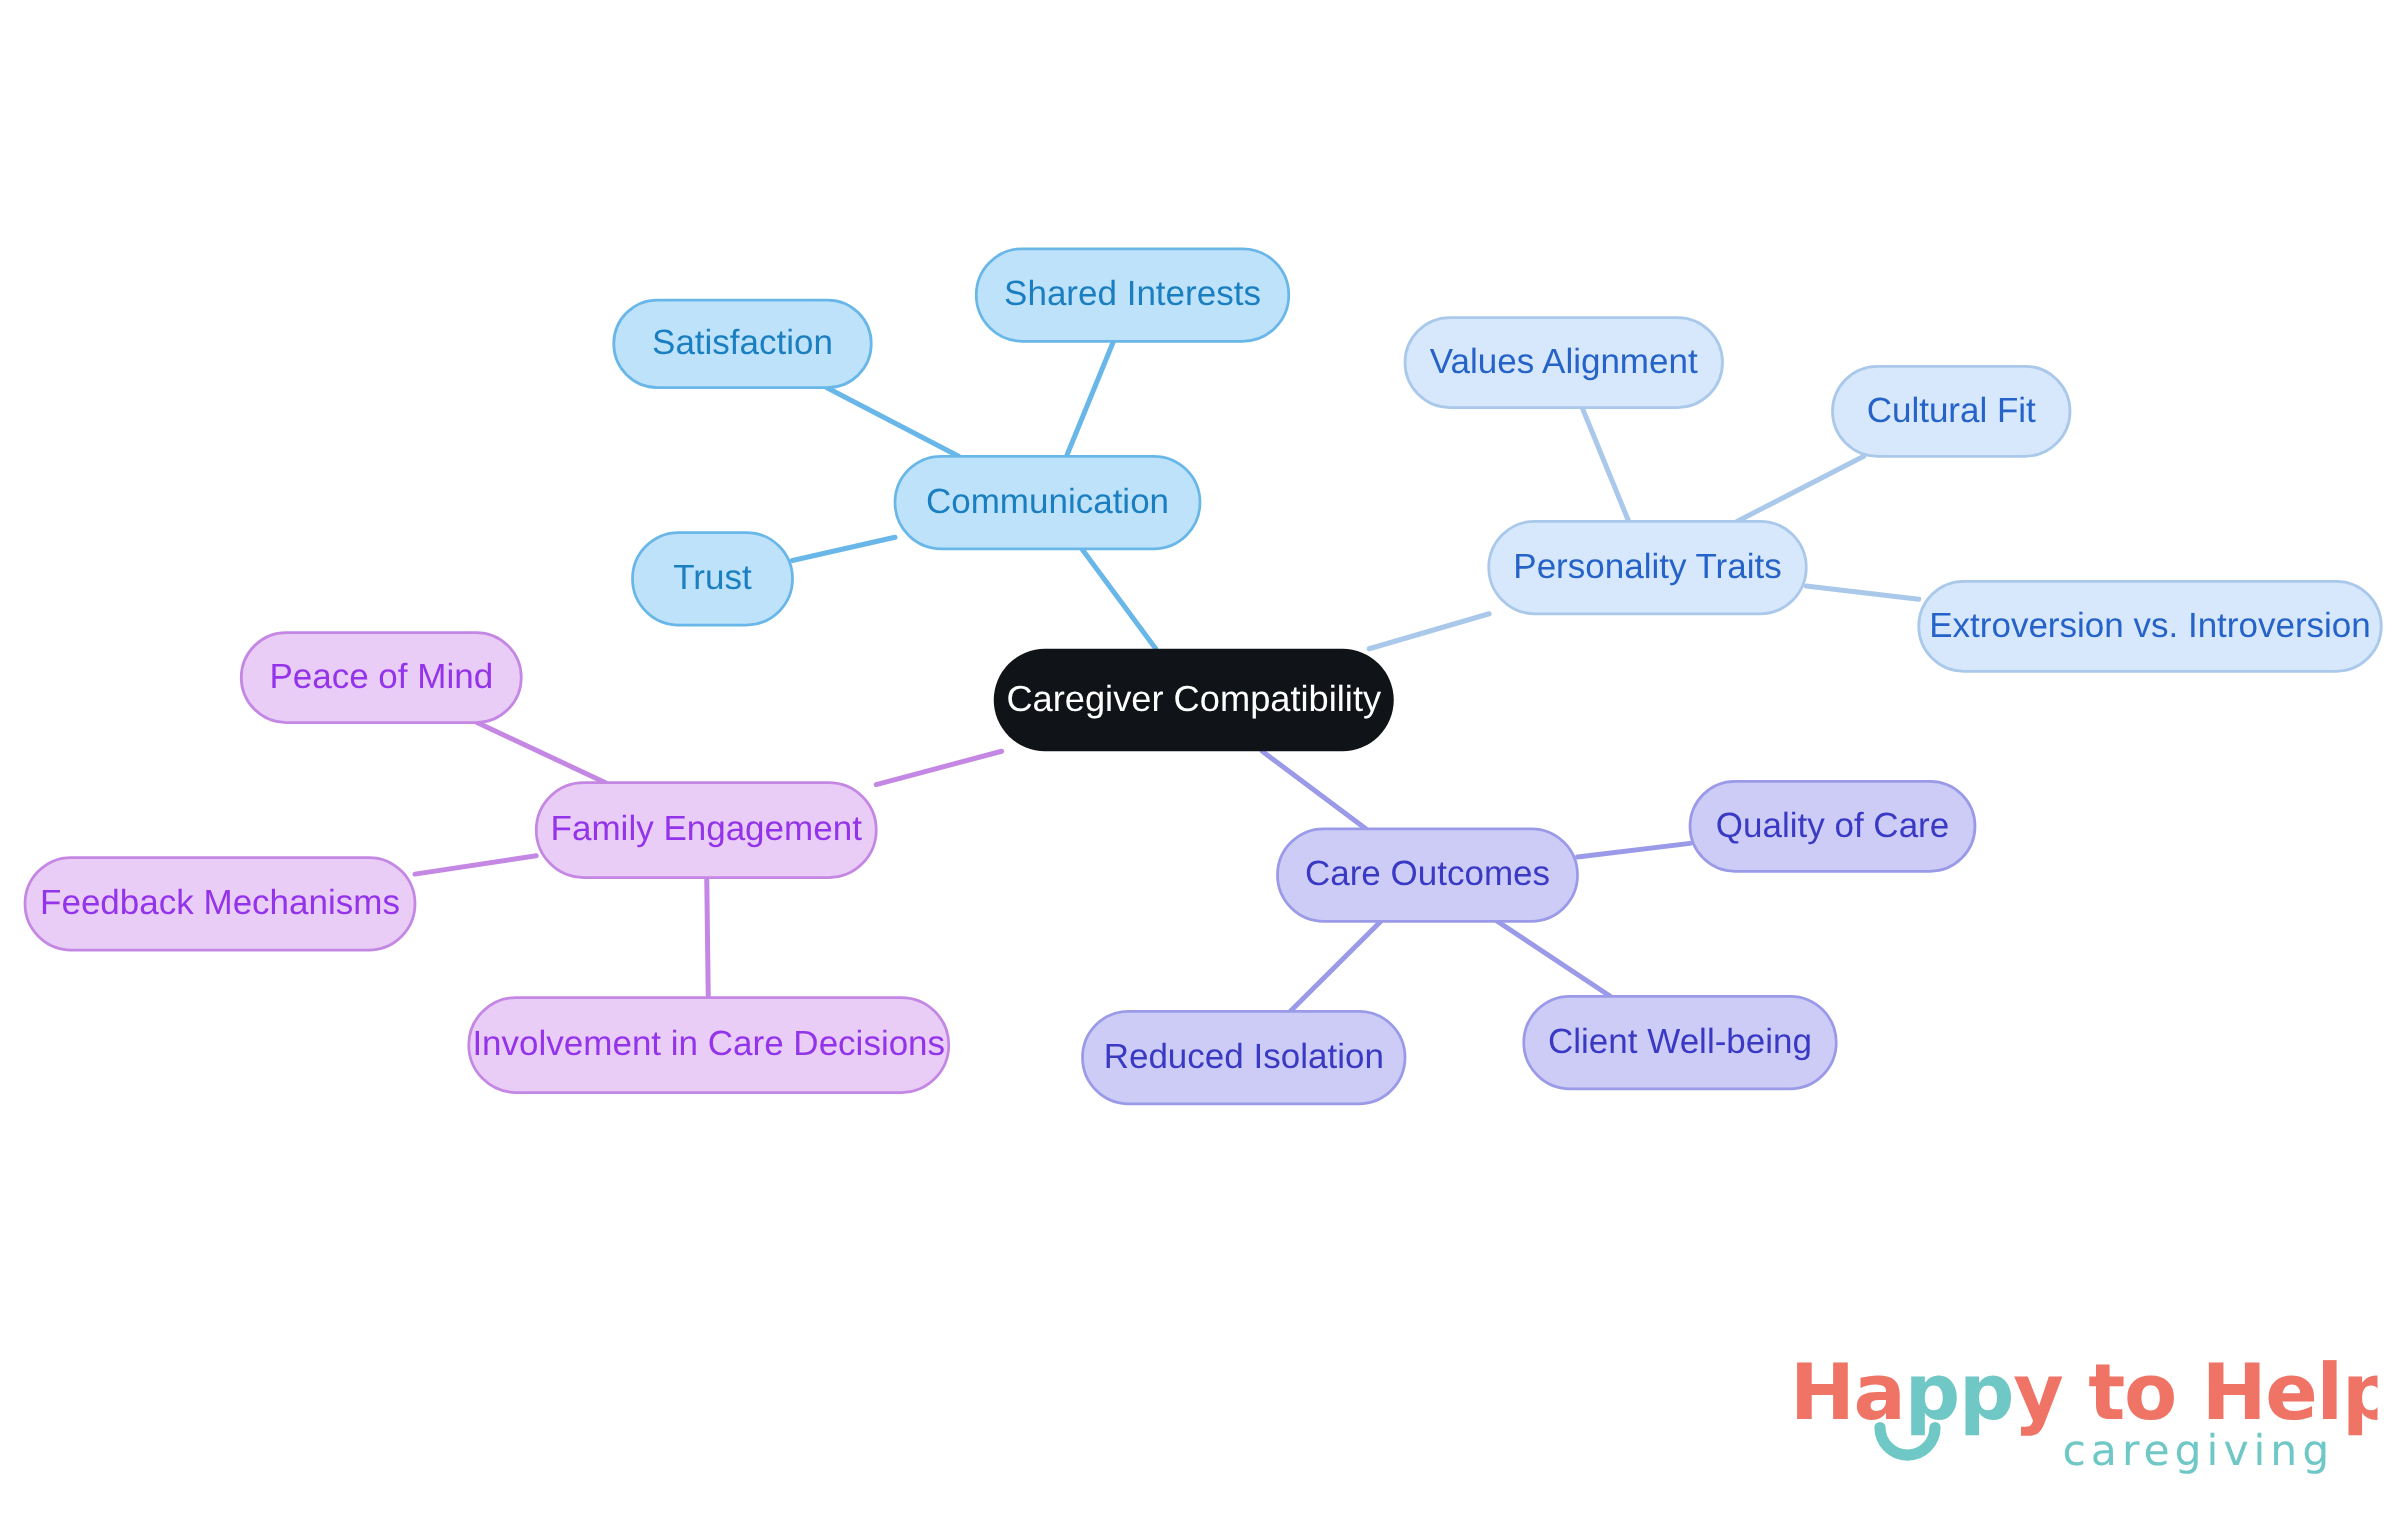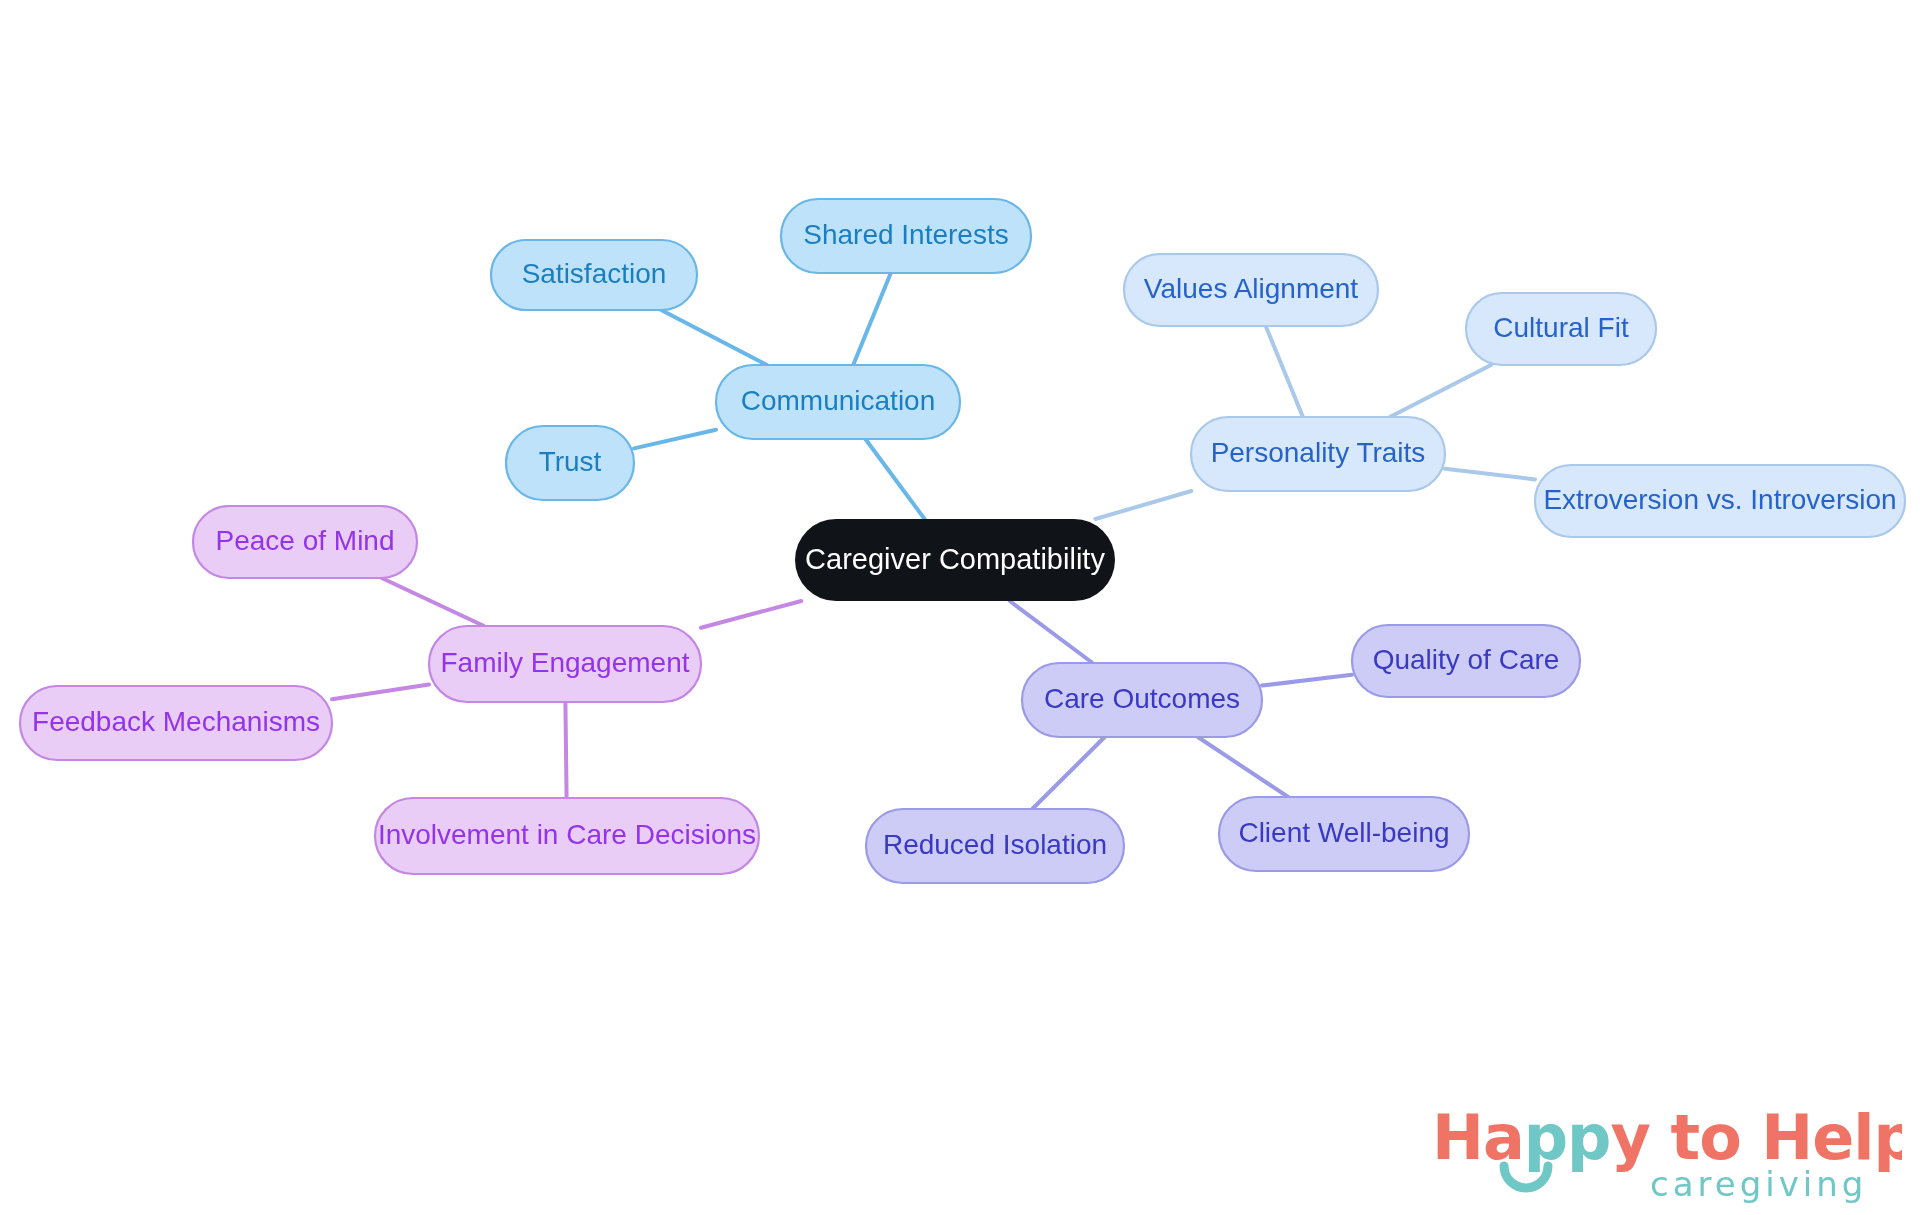--- a/index.html
+++ b/index.html
@@ -40,21 +40,21 @@
     stroke: none;
   }
   .root-label {
     fill: #ffffff;
     font-size: 29px;
   }
   
   #logo {
     position: absolute;
     left: 1432px;
-    top: 1104px;
+    top: 1080px;
     width: 470px;
     height: 100px;
   }
   .logo-main {
     font-family: "DejaVu Sans", sans-serif;
     font-weight: bold;
     font-size: 62px;
     letter-spacing: -1px;
   }
   .logo-sub {

